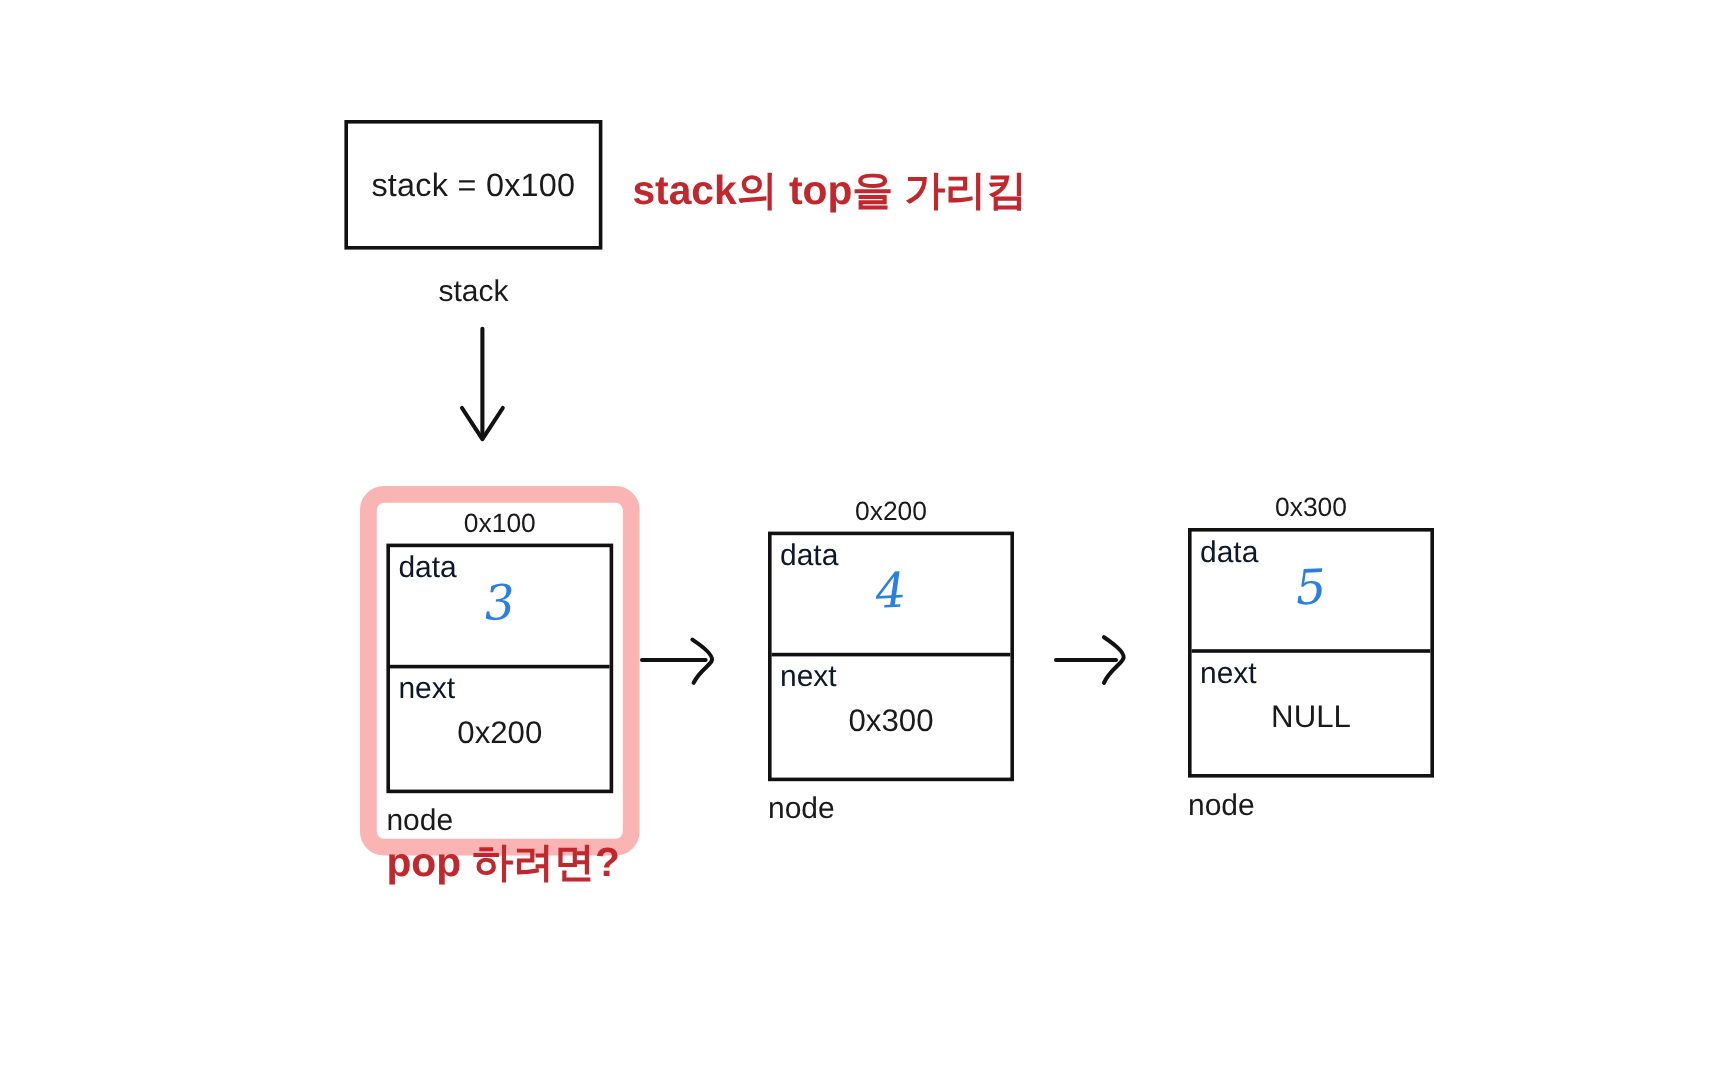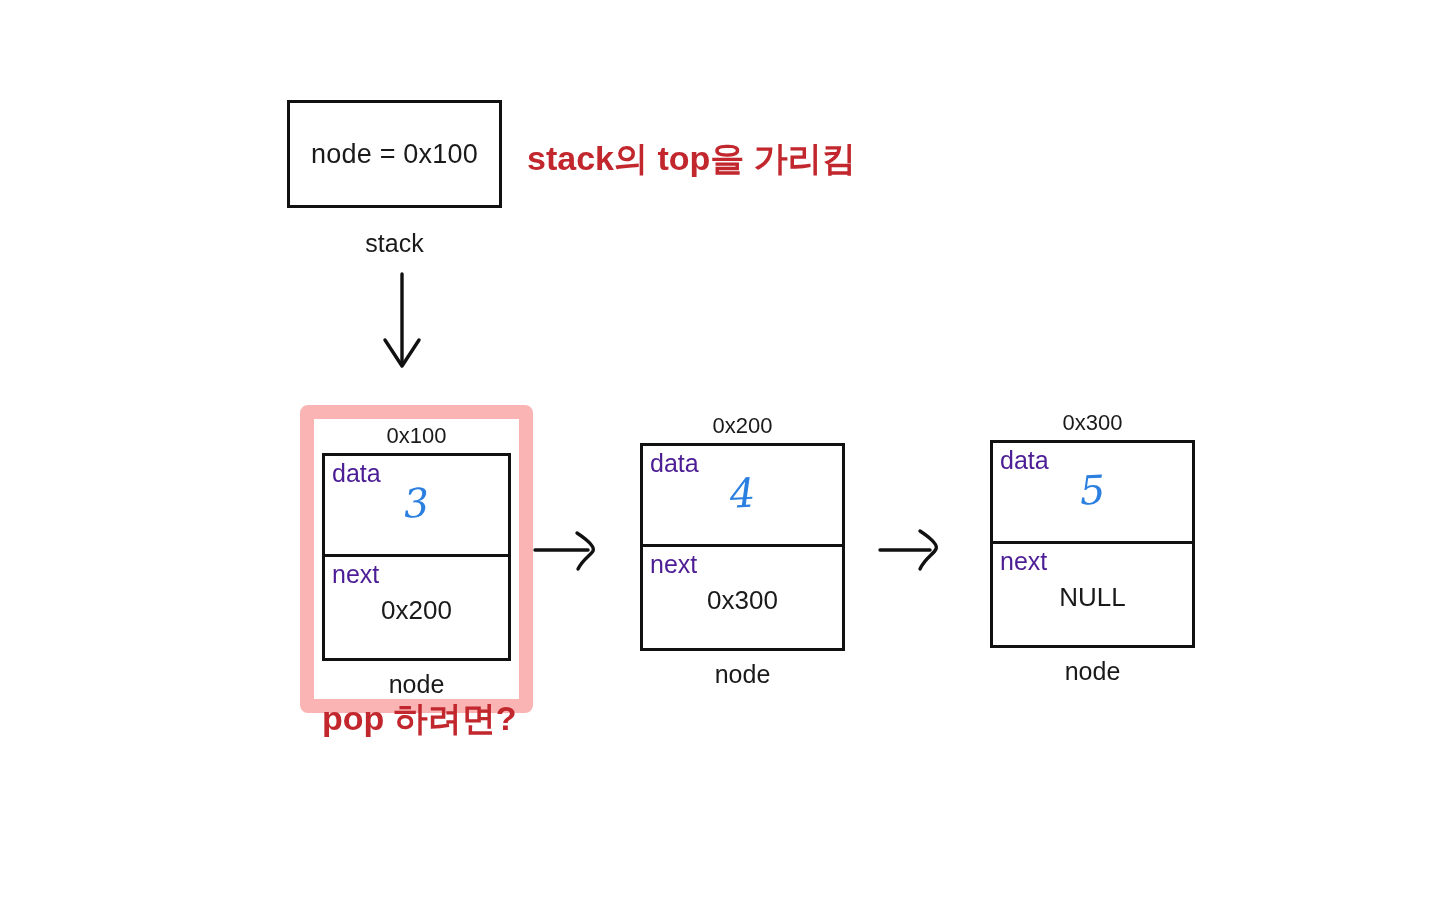--- a/index.html
+++ b/index.html
@@ -79,21 +79,21 @@
   .arrow-2 { left: 878px; top: 525px; width: 70px; height: 50px; }
 
   
   .node-group {
     position: absolute;
     width: 205px;
     box-sizing: border-box;
   }
   .node-group.highlighted {
     border: 14px solid #fab4b4;
-    border-radius: 8px;
+    border-radius: 20px;
     padding: 0 8px;
     width: 233px;
     margin-left: -22px;
   }
   .addr-label {
     text-align: center;
     font-size: 22px;
     color: #1a1a1a;
     height: 34px;
     line-height: 34px;
@@ -109,21 +109,21 @@
     box-sizing: border-box;
   }
   .node-cell.data-cell {
     border-bottom: 3px solid #111111;
   }
   .cell-key {
     position: absolute;
     left: 7px;
     top: 3px;
     font-size: 25px;
-    color: #4c1d95;
+    color: #0f172a;
   }
   .cell-val {
     position: absolute;
     left: 0;
     right: 0;
     top: 38px;
     text-align: center;
     font-size: 26px;
     color: #1a1a1a;
   }
@@ -131,38 +131,38 @@
     color: #2b7fe0;
     font-size: 40px;
     font-family: "DejaVu Serif", serif;
     font-style: italic;
     font-weight: 400;
     top: 24px;
     letter-spacing: 0;
     transform: rotate(-3deg);
   }
   .node-label {
-    text-align: center;
+    text-align: left;
     font-size: 25px;
     color: #1a1a1a;
     margin-top: 9px;
   }
 
   
   #node-group-0 { left: 322px; top: 405px; }
   #node-group-1 { left: 640px; top: 409px; }
   #node-group-2 { left: 990px; top: 406px; }
 </style>
 </head>
 <body>
 
 <div class="canvas">
 
   <div class="head-box">
-    <span class="head-box-text">node = 0x100</span>
+    <span class="head-box-text">stack = 0x100</span>
   </div>
   <div class="stack-label">stack</div>
 
   <div class="note-red note-top">stack의 top을 가리킴</div>
 
   <svg class="arrow-svg arrow-down" viewBox="0 0 60 100">
     <line x1="30" y1="2" x2="30" y2="92"></line>
     <polyline points="13,68 30,94 47,68"></polyline>
   </svg>
 

